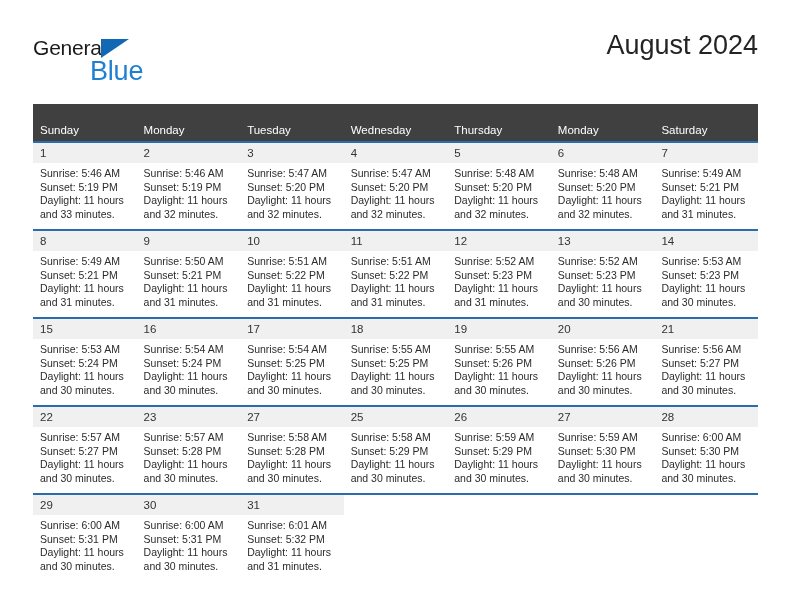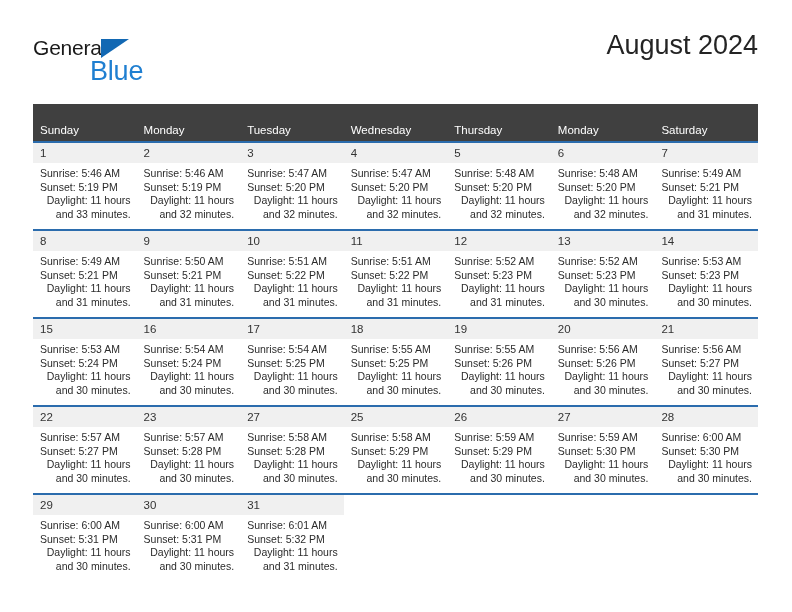--- a/index.html
+++ b/index.html
@@ -138,21 +138,20 @@
     padding: 4px 6px 0 7px;
     font-size: 10.5px;
     line-height: 13.6px;
     color: #2b2b2b;
   }
   .dayinfo div {
     white-space: nowrap;
   }
   .dayinfo .wrap {
     white-space: normal;
-    text-align: right;
   }
 </style>
 </head>
 <body>
 
 <div class="page">
 
   <div class="top-bar">
 
     <div class="logo">

